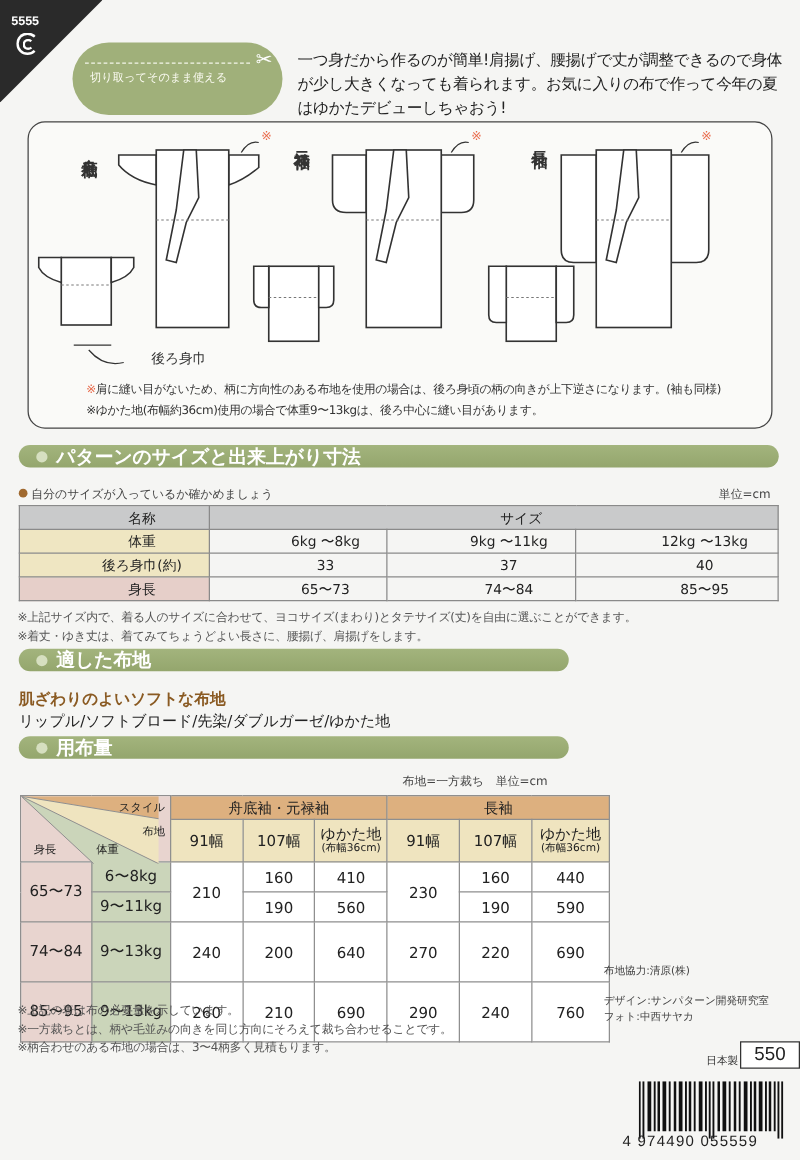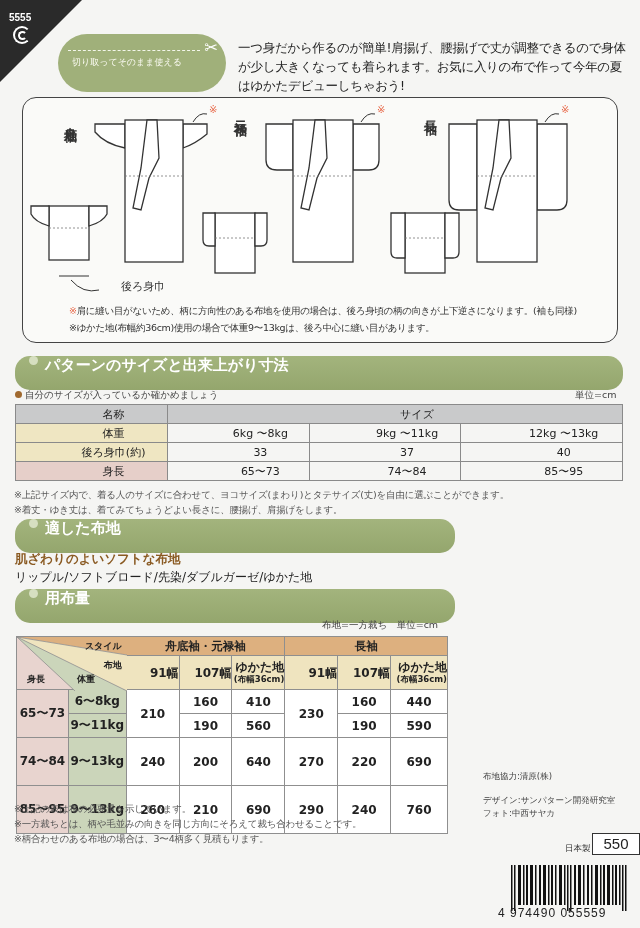--- a/index.html
+++ b/index.html
@@ -62,23 +62,23 @@
     writing-mode: vertical-rl; letter-spacing: 1px;
   }
   .asterisk { position: absolute; color: #e8694a; font-size: 10px; }
   .back-width-label { position: absolute; left: 98px; top: 181px; font-size: 11px; color: #333; }
   .illus-note {
     position: absolute; left: 46px; font-size: 9.5px; color: #333; letter-spacing: -0.3px;
   }
   .illus-note .red { color: #e8694a; }
 
   .section-bar {
-    position: absolute; left: 15px; height: 34px; border-radius: 15px;
+    position: absolute; left: 15px; height: 18px; border-radius: 15px;
     background: linear-gradient(#a3b47d, #94a66d);
-    color: #fff; font-size: 15px; font-weight: bold; display: flex; padding-left: 14px;
+    color: #fff; font-size: 15px; font-weight: bold; display: flex; align-items: center; padding-left: 14px;
   }
   .section-bar .dot {
     width: 9px; height: 9px; border-radius: 50%; background: #d6dfc0; margin-right: 7px;
   }
 
   .subnote { position: absolute; font-size: 9.5px; color: #444; }
   .subnote .bullet { display: inline-block; width: 7px; height: 7px; border-radius: 50%; background: #a0692f; margin-right: 3px; }
   .unit { position: absolute; font-size: 9.5px; color: #444; }
 
   table { border-collapse: collapse; position: absolute; }
@@ -87,24 +87,24 @@
     border: 1px solid #8a8a8a; text-align: center; height: 19px; font-weight: normal; color: #222; padding-left: 44px;
   }
   .size-table .hdr { background: #c9cacb; }
   .size-table .lab-yellow { background: #efe6c2; width: 152px; }
   .size-table .lab-pink { background: #e6cfc9; }
 
   .notes { position: absolute; left: 14px; font-size: 9.5px; color: #555; line-height: 15px; letter-spacing: -0.2px; }
   .fabric-head { position: absolute; left: 15px; top: 551px; font-size: 12.5px; font-weight: bold; color: #8a5a22; }
   .fabric-list { position: absolute; left: 15px; top: 569px; font-size: 12px; color: #222; }
 
-  .fab-table { left: 16px; top: 636px; width: 432px; font-size: 12px; font-weight: bold; }
+  .fab-table { left: 16px; top: 636px; width: 472px; font-size: 12px; }
   .fab-table td { border: 1px solid #8f8f8f; text-align: center; color: #222; background: #fff; }
   .fab-table .style-hdr { background: #ddb07f; height: 19px; font-size: 11.5px; }
-  .fab-table .cloth-hdr { background: #efe4bf; height: 34px; line-height: 12px; text-align: right; }
+  .fab-table .cloth-hdr { background: #efe4bf; height: 34px; line-height: 12px; }
   .fab-table .cloth-hdr small { font-size: 8.5px; display: block; }
   .fab-table .h-pink { background: #e8d4cf; }
   .fab-table .w-green { background: #cbd5ba; }
   .fab-table .corner-cell { background: #e8d4cf; position: relative; padding: 0; }
   .fab-table .r1 td { height: 24px; margin-top: 15px; }
   .fab-table .tall td { height: 48px; }
 
   .credits { position: absolute; left: 483px; font-size: 8.5px; color: #444; }
   .madein { position: absolute; left: 565px; top: 843px; font-size: 8.5px; color: #333; }
   .price {

